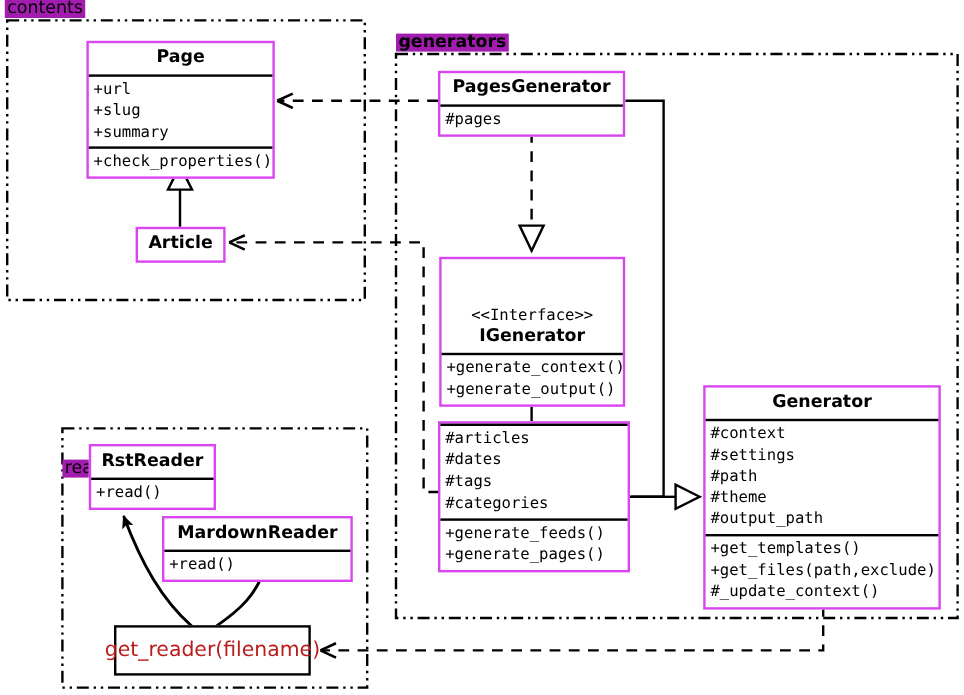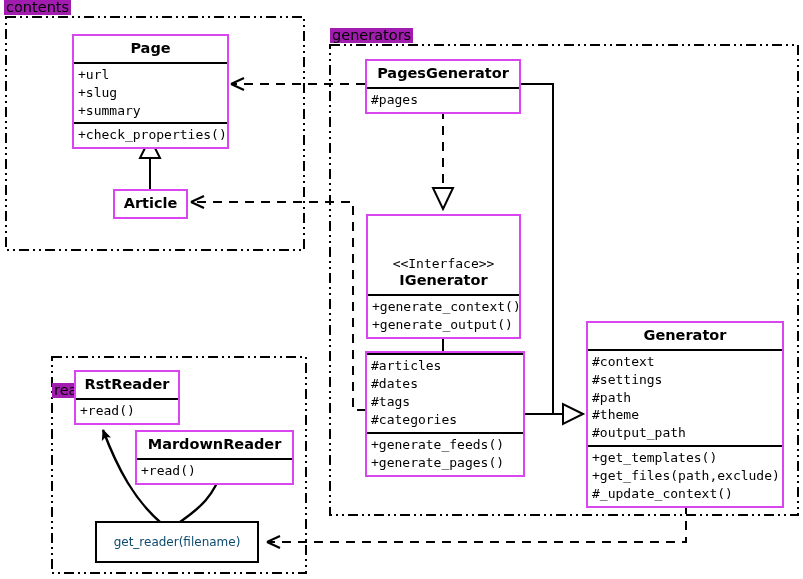--- a/index.html
+++ b/index.html
@@ -73,22 +73,22 @@
   .fn-box {
     position: absolute;
     box-sizing: border-box;
     border: 2px solid #000;
     background: #fff;
     display: flex;
     align-items: center;
     justify-content: center;
   }
   .fn-box span {
-    font-size: 12px;
-    color: #0c4a6e;
+    font-size: 17px;
+    color: #b91c1c;
     white-space: nowrap;
     text-align: center;
   }
 </style>
 </head>
 <body>
 
 <div id="canvas">
 
   <svg id="edges" viewBox="0 0 803 579" width="803" height="579">
@@ -149,21 +149,21 @@
       <path d="M160,522 C135,500 118,470 103,430" stroke="#000" stroke-width="2.4" fill="none" marker-end="url(#solid-arrow)"></path>
     </g>
 
     <g>
       <path d="M180,522 C200,508 214,496 222,470" stroke="#000" stroke-width="2.4" fill="none" marker-end="url(#solid-arrow)"></path>
     </g>
   </svg>
 
   <div class="package-label" style="left:4px; top:0px;">contents</div>
 
-  <div class="package-label" style="left:330px; top:28px;">generators</div>
+  <div class="package-label" style="left:330px; top:28px;font-weight:bold;">generators</div>
 
   <div class="package-label" style="left:52px; top:340px;margin-top:43px;">readers</div>
 
   <div class="cls" style="left:72px; top:34px; width:157px;">
     <div class="cls-name">Page</div>
     <div class="cls-sep cls-comp">
       <div>+url</div>
       <div>+slug</div>
       <div>+summary</div>
     </div>

